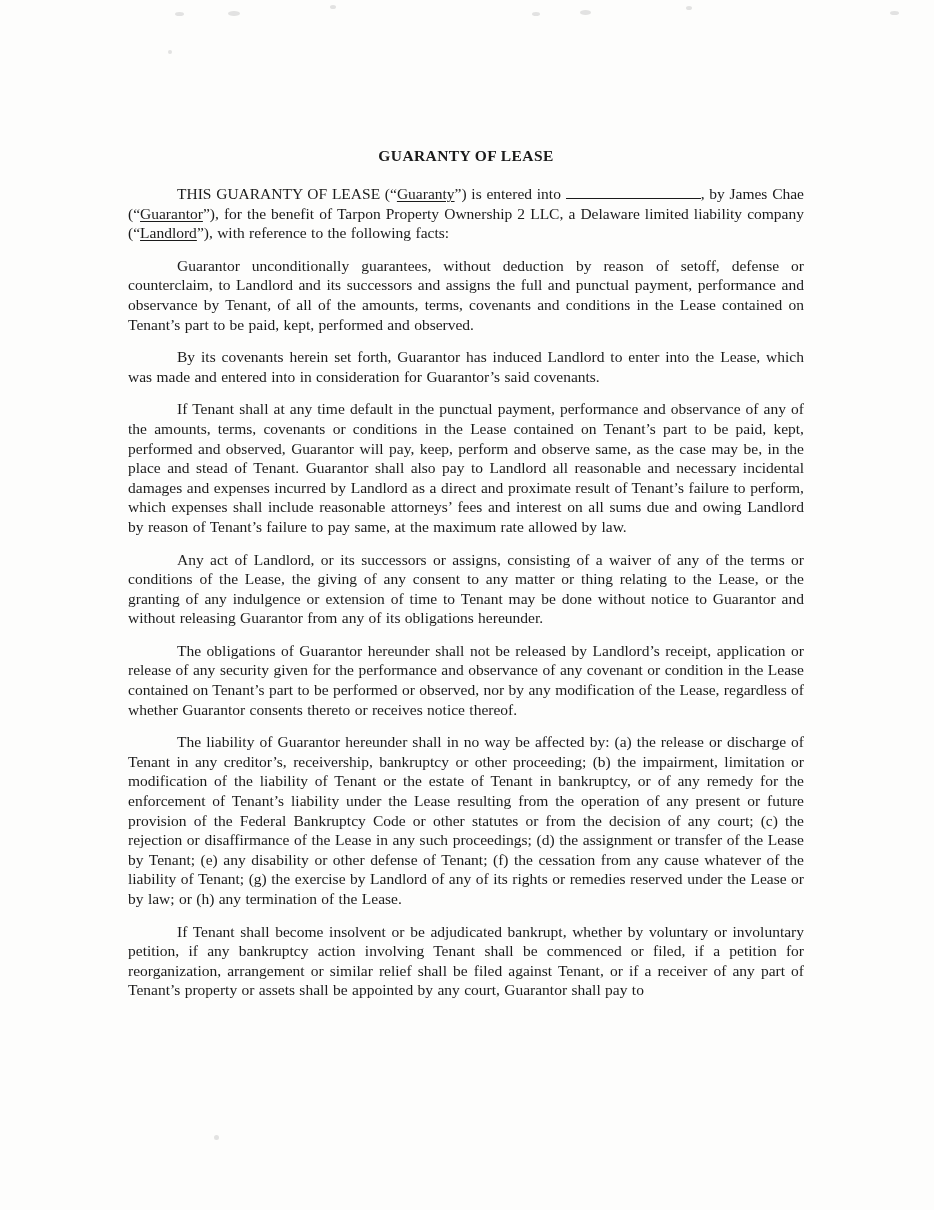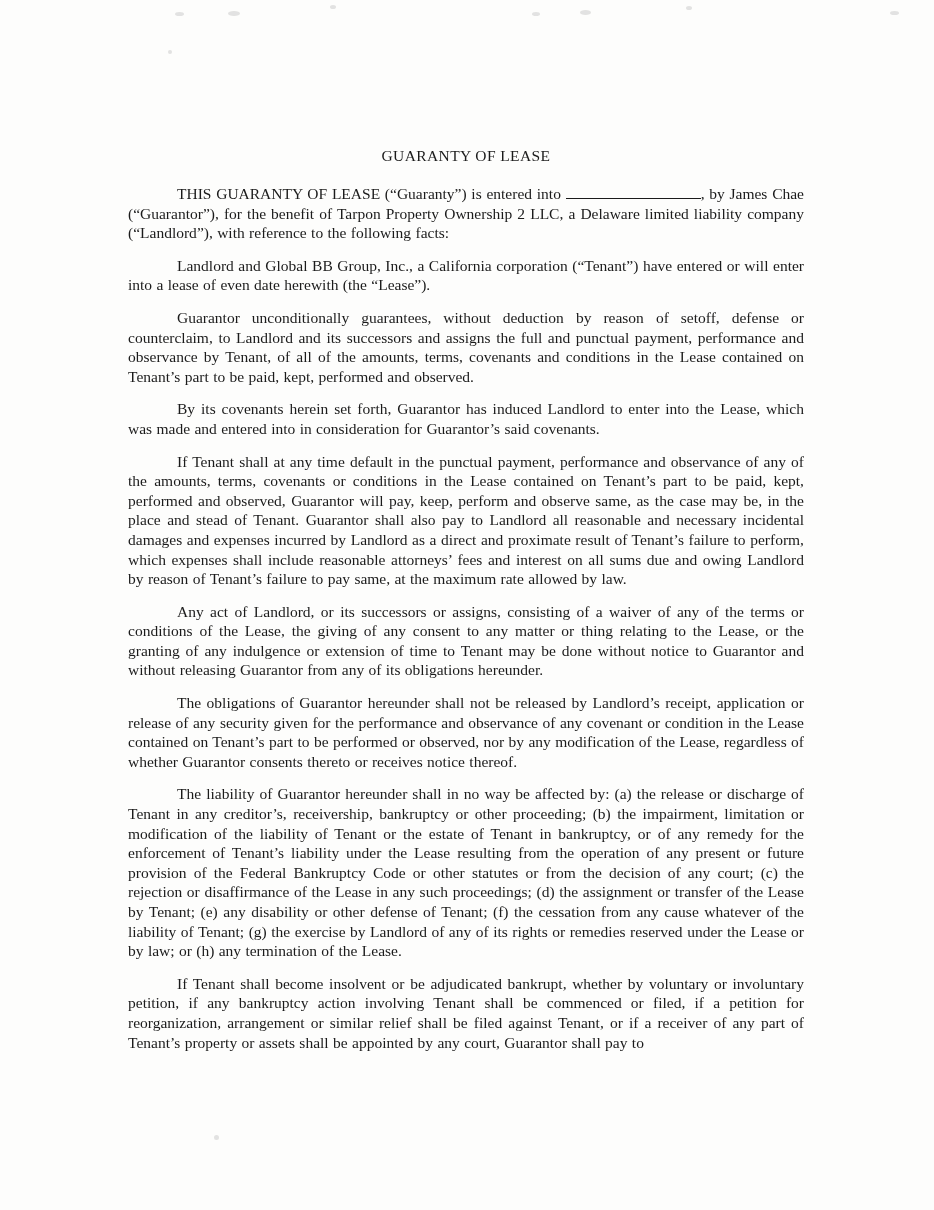--- a/index.html
+++ b/index.html
@@ -17,34 +17,35 @@
   }
   .page-content {
     position: absolute;
     left: 128px;
     top: 146px;
     width: 676px;
   }
   .doc-title {
     text-align: center;
     font-size: 15.5px;
-    font-weight: normal;
+    font-weight: bold;
     line-height: 20px;
     letter-spacing: 0.4px;
     margin: 0 0 18px 0;
   }
   .para {
     margin: 0 0 13px 0;
     font-size: 15.5px;
     line-height: 19.6px;
     text-align: justify;
     text-indent: 49px;
     word-spacing: 0.5px;
   }
   .defined-term {
+    text-decoration: underline;
     text-underline-offset: 2px;
   }
   .blank-line {
     display: inline-block;
     width: 135px;
     height: 3px;
     border-bottom: 1.5px solid #1b1b1b;
   }
   .speck {
     position: absolute;
@@ -64,21 +65,20 @@
 <div class="speck" style="left:686px; top:6px;  width:6px;  height:4px;"></div>
 <div class="speck" style="left:890px; top:11px; width:9px;  height:4px;"></div>
 
 <div class="speck" style="left:168px; top:50px; width:4px;  height:4px;"></div>
 <div class="speck" style="left:214px; top:1135px; width:5px; height:5px;"></div>
 
 <div class="page-content">
   <h1 class="doc-title">GUARANTY OF LEASE</h1>
   <div>
       <p class="para"><span>THIS GUARANTY OF LEASE (“</span><span class="defined-term">Guaranty</span><span>”) is entered into </span><span class="blank-line"></span><span>, by James Chae (“</span><span class="defined-term">Guarantor</span><span>”), for the benefit of Tarpon Property Ownership 2 LLC, a Delaware limited liability company (“</span><span class="defined-term">Landlord</span><span>”), with reference to the following facts:</span></p>
-      <p class="para"><span>Landlord and Global BB Group, Inc., a California corporation (“</span><span class="defined-term">Tenant</span><span>”) have entered or will enter into a lease of even date herewith (the “</span><span class="defined-term">Lease</span><span>”).</span></p>
       <p class="para"><span>Guarantor unconditionally guarantees, without deduction by reason of setoff, defense or counterclaim, to Landlord and its successors and assigns the full and punctual payment, performance and observance by Tenant, of all of the amounts, terms, covenants and conditions in the Lease contained on Tenant’s part to be paid, kept, performed and observed.</span></p>
       <p class="para"><span>By its covenants herein set forth, Guarantor has induced Landlord to enter into the Lease, which was made and entered into in consideration for Guarantor’s said covenants.</span></p>
       <p class="para"><span>If Tenant shall at any time default in the punctual payment, performance and observance of any of the amounts, terms, covenants or conditions in the Lease contained on Tenant’s part to be paid, kept, performed and observed, Guarantor will pay, keep, perform and observe same, as the case may be, in the place and stead of Tenant.  Guarantor shall also pay to Landlord all reasonable and necessary incidental damages and expenses incurred by Landlord as a direct and proximate result of Tenant’s failure to perform, which expenses shall include reasonable attorneys’ fees and interest on all sums due and owing Landlord by reason of Tenant’s failure to pay same, at the maximum rate allowed by law.</span></p>
       <p class="para"><span>Any act of Landlord, or its successors or assigns, consisting of a waiver of any of the terms or conditions of the Lease, the giving of any consent to any matter or thing relating to the Lease, or the granting of any indulgence or extension of time to Tenant may be done without notice to Guarantor and without releasing Guarantor from any of its obligations hereunder.</span></p>
       <p class="para"><span>The obligations of Guarantor hereunder shall not be released by Landlord’s receipt, application or release of any security given for the performance and observance of any covenant or condition in the Lease contained on Tenant’s part to be performed or observed, nor by any modification of the Lease, regardless of whether Guarantor consents thereto or receives notice thereof.</span></p>
       <p class="para"><span>The liability of Guarantor hereunder shall in no way be affected by: (a) the release or discharge of Tenant in any creditor’s, receivership, bankruptcy or other proceeding; (b) the impairment, limitation or modification of the liability of Tenant or the estate of Tenant in bankruptcy, or of any remedy for the enforcement of Tenant’s liability under the Lease resulting from the operation of any present or future provision of the Federal Bankruptcy Code or other statutes or from the decision of any court; (c) the rejection or disaffirmance of the Lease in any such proceedings; (d) the assignment or transfer of the Lease by Tenant; (e) any disability or other defense of Tenant; (f) the cessation from any cause whatever of the liability of Tenant; (g) the exercise by Landlord of any of its rights or remedies reserved under the Lease or by law; or (h) any termination of the Lease.</span></p>
       <p class="para"><span>If Tenant shall become insolvent or be adjudicated bankrupt, whether by voluntary or involuntary petition, if any bankruptcy action involving Tenant shall be commenced or filed, if a petition for reorganization, arrangement or similar relief shall be filed against Tenant, or if a receiver of any part of Tenant’s property or assets shall be appointed by any court, Guarantor shall pay to</span></p>
     </div>
 </div>
 

